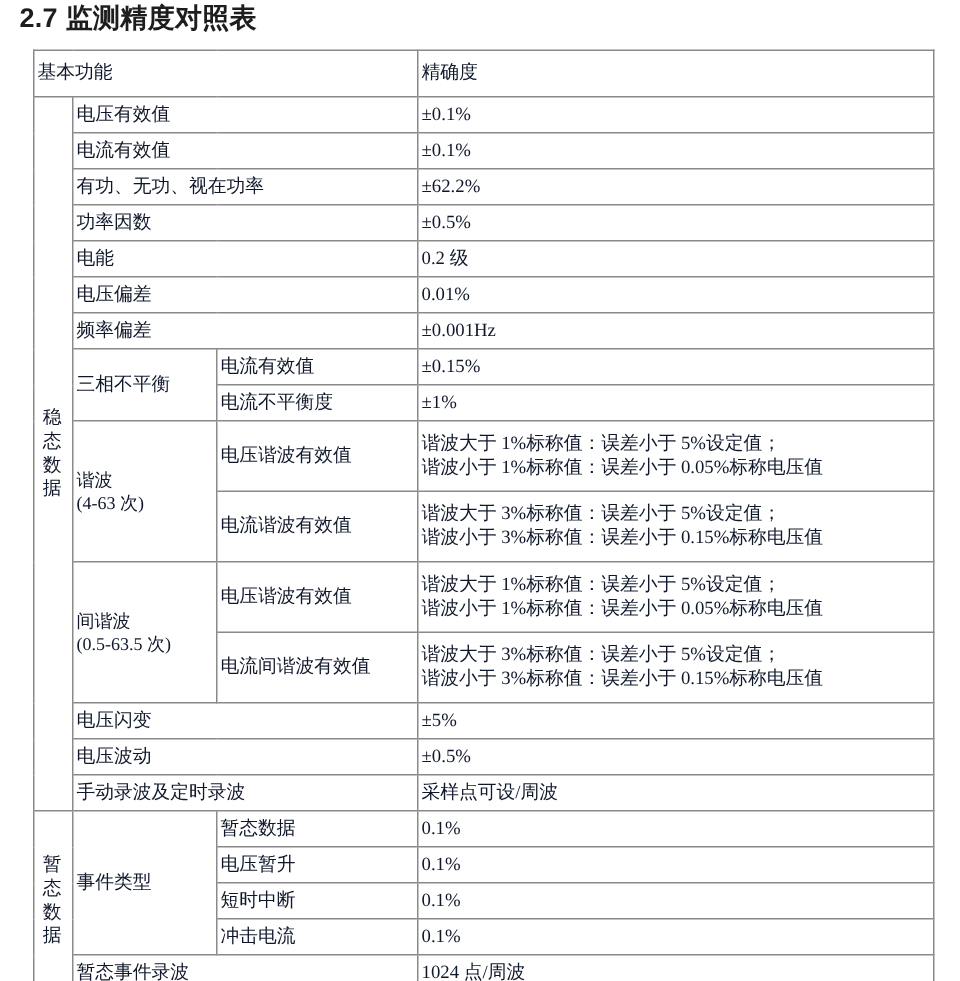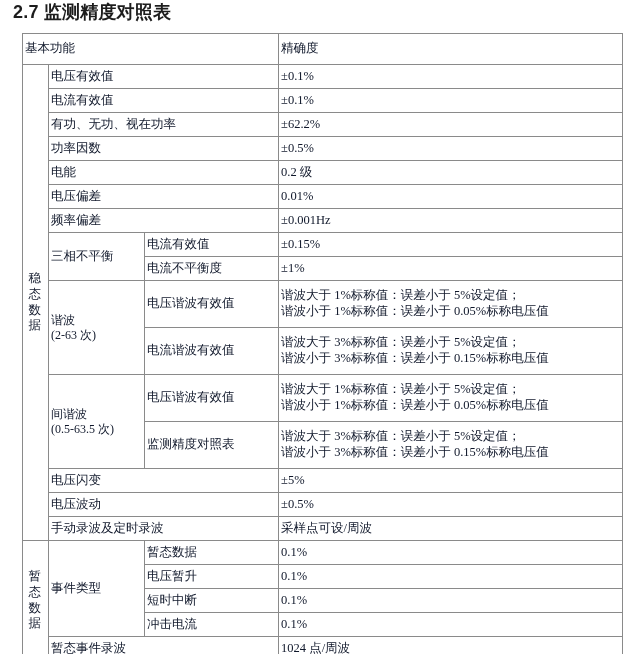--- a/index.html
+++ b/index.html
@@ -144,21 +144,21 @@
       </tr>
 
       <tr>
         <td class="r">电流不平衡度</td>
         <td class="r val">±1%</td>
       </tr>
 
       <tr>
         <td class="grp" rowspan="2">
           <span class="sub">谐波</span>
-          <span class="sub">(2-63 次)</span>
+          <span class="sub">(4-63 次)</span>
         </td>
         <td class="two-line">电压谐波有效值</td>
         <td class="two-line val">
           <span class="nowrap">谐波大于 1%标称值：误差小于 5%设定值；</span>
           <span class="nowrap">谐波小于 1%标称值：误差小于 0.05%标称电压值</span>
         </td>
       </tr>
 
       <tr>
         <td class="two-line">电流谐波有效值</td>
@@ -174,21 +174,21 @@
           <span class="sub">(0.5-63.5 次)</span>
         </td>
         <td class="two-line">电压谐波有效值</td>
         <td class="two-line val">
           <span class="nowrap">谐波大于 1%标称值：误差小于 5%设定值；</span>
           <span class="nowrap">谐波小于 1%标称值：误差小于 0.05%标称电压值</span>
         </td>
       </tr>
 
       <tr>
-        <td class="two-line">监测精度对照表</td>
+        <td class="two-line">电流间谐波有效值</td>
         <td class="two-line val">
           <span class="nowrap">谐波大于 3%标称值：误差小于 5%设定值；</span>
           <span class="nowrap">谐波小于 3%标称值：误差小于 0.15%标称电压值</span>
         </td>
       </tr>
 
       <tr>
         <td class="r" colspan="2">电压闪变</td>
         <td class="r val">±5%</td>
       </tr>

